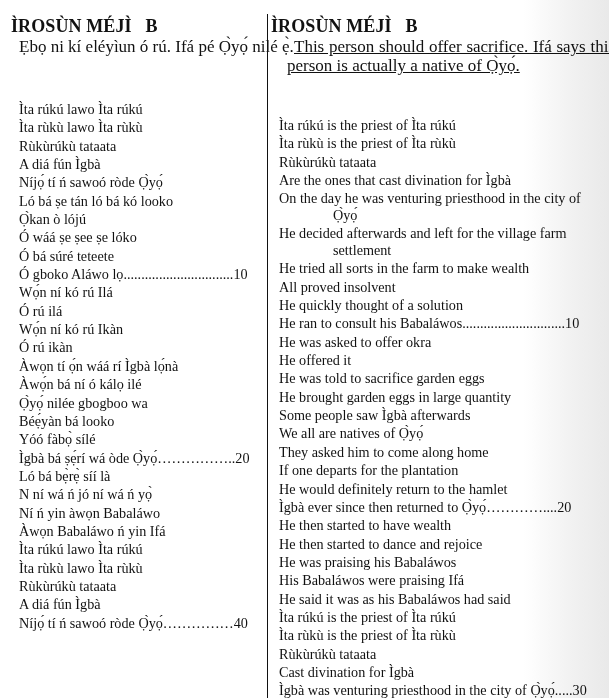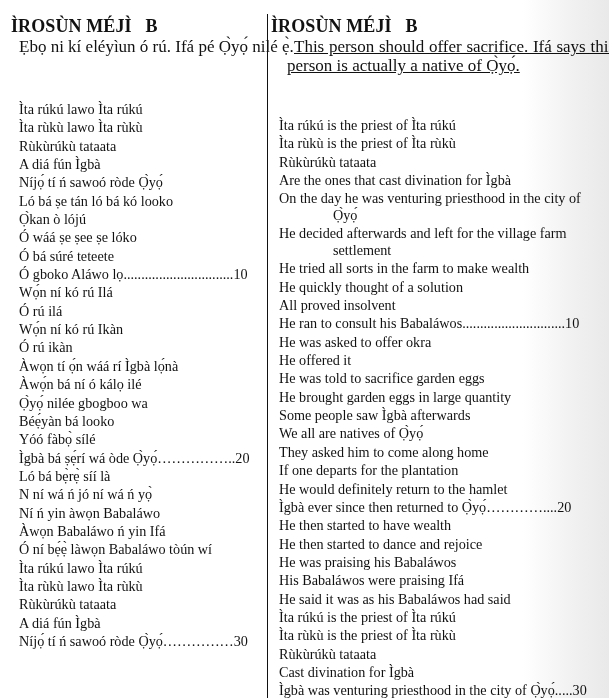--- a/index.html
+++ b/index.html
@@ -122,46 +122,45 @@
     <li class="verse">Àwọn tí ọ́n wáá rí Ìgbà lọ́nà</li>
     <li class="verse">Àwọ́n bá ní ó kálọ ilé</li>
     <li class="verse">Ọ̀yọ́ nilée gbogboo wa</li>
     <li class="verse">Béẹ́yàn bá looko</li>
     <li class="verse">Yóó fàbọ̀ sílé</li>
     <li class="verse">Ìgbà bá ṣẹ́rí wá òde Ọ̀yọ́……………..20</li>
     <li class="verse">Ló bá bẹ̀rẹ̀ síí là</li>
     <li class="verse">N ní wá ń jó ní wá ń yọ̀</li>
     <li class="verse">Ní ń yin àwọn Babaláwo</li>
     <li class="verse">Àwọn Babaláwo ń yin Ifá</li>
-    <li class="verse">Ó ní  bẹ́ẹ̀ làwọn Babaláwo tòún wí</li>
     <li class="verse">Ìta rúkú lawo Ìta rúkú</li>
     <li class="verse">Ìta rùkù lawo Ìta rùkù</li>
     <li class="verse">Rùkùrúkù tataata</li>
     <li class="verse">A diá fún Ìgbà</li>
-    <li class="verse">Níjọ́ tí ń sawoó ròde Ọ̀yọ́……………30</li>
+    <li class="verse">Níjọ́ tí ń sawoó ròde Ọ̀yọ́……………40</li>
   </ol>
 </div>
 
 <div class="divider"></div>
 
 <div class="col right-col">
   <div class="title">ÌROSÙN MÉJÌ   B</div>
   <div class="summary">This person should offer sacrifice. Ifá says this person is actually a native of Ọ̀yọ́.</div>
   <ol class="verses">
     <li class="verse">Ìta rúkú is the priest of Ìta rúkú</li>
     <li class="verse">Ìta rùkù is the priest of Ìta rùkù</li>
     <li class="verse">Rùkùrúkù tataata</li>
     <li class="verse">Are the ones that cast divination for Ìgbà</li>
     <li class="verse wrap">On the day he was venturing priesthood in the city of</li>
     <li class="cont cont-oyo">Ọ̀yọ́</li>
     <li class="verse wrap">He decided afterwards and left for the village farm</li>
     <li class="cont cont-settle">settlement</li>
     <li class="verse">He tried all sorts in the farm to make wealth</li>
+    <li class="verse">All proved insolvent</li>
     <li class="verse">He quickly thought of a solution</li>
-    <li class="verse">All proved insolvent</li>
     <li class="verse">He ran to consult his Babaláwos.............................10</li>
     <li class="verse">He was asked to offer okra</li>
     <li class="verse">He offered it</li>
     <li class="verse">He was told to sacrifice garden eggs</li>
     <li class="verse">He brought garden eggs in large quantity</li>
     <li class="verse">Some people saw Ìgbà afterwards</li>
     <li class="verse">We all are natives of Ọ̀yọ́</li>
     <li class="verse">They asked him to come along home</li>
     <li class="verse">If one departs for the plantation</li>
     <li class="verse">He would definitely return to the hamlet</li>

